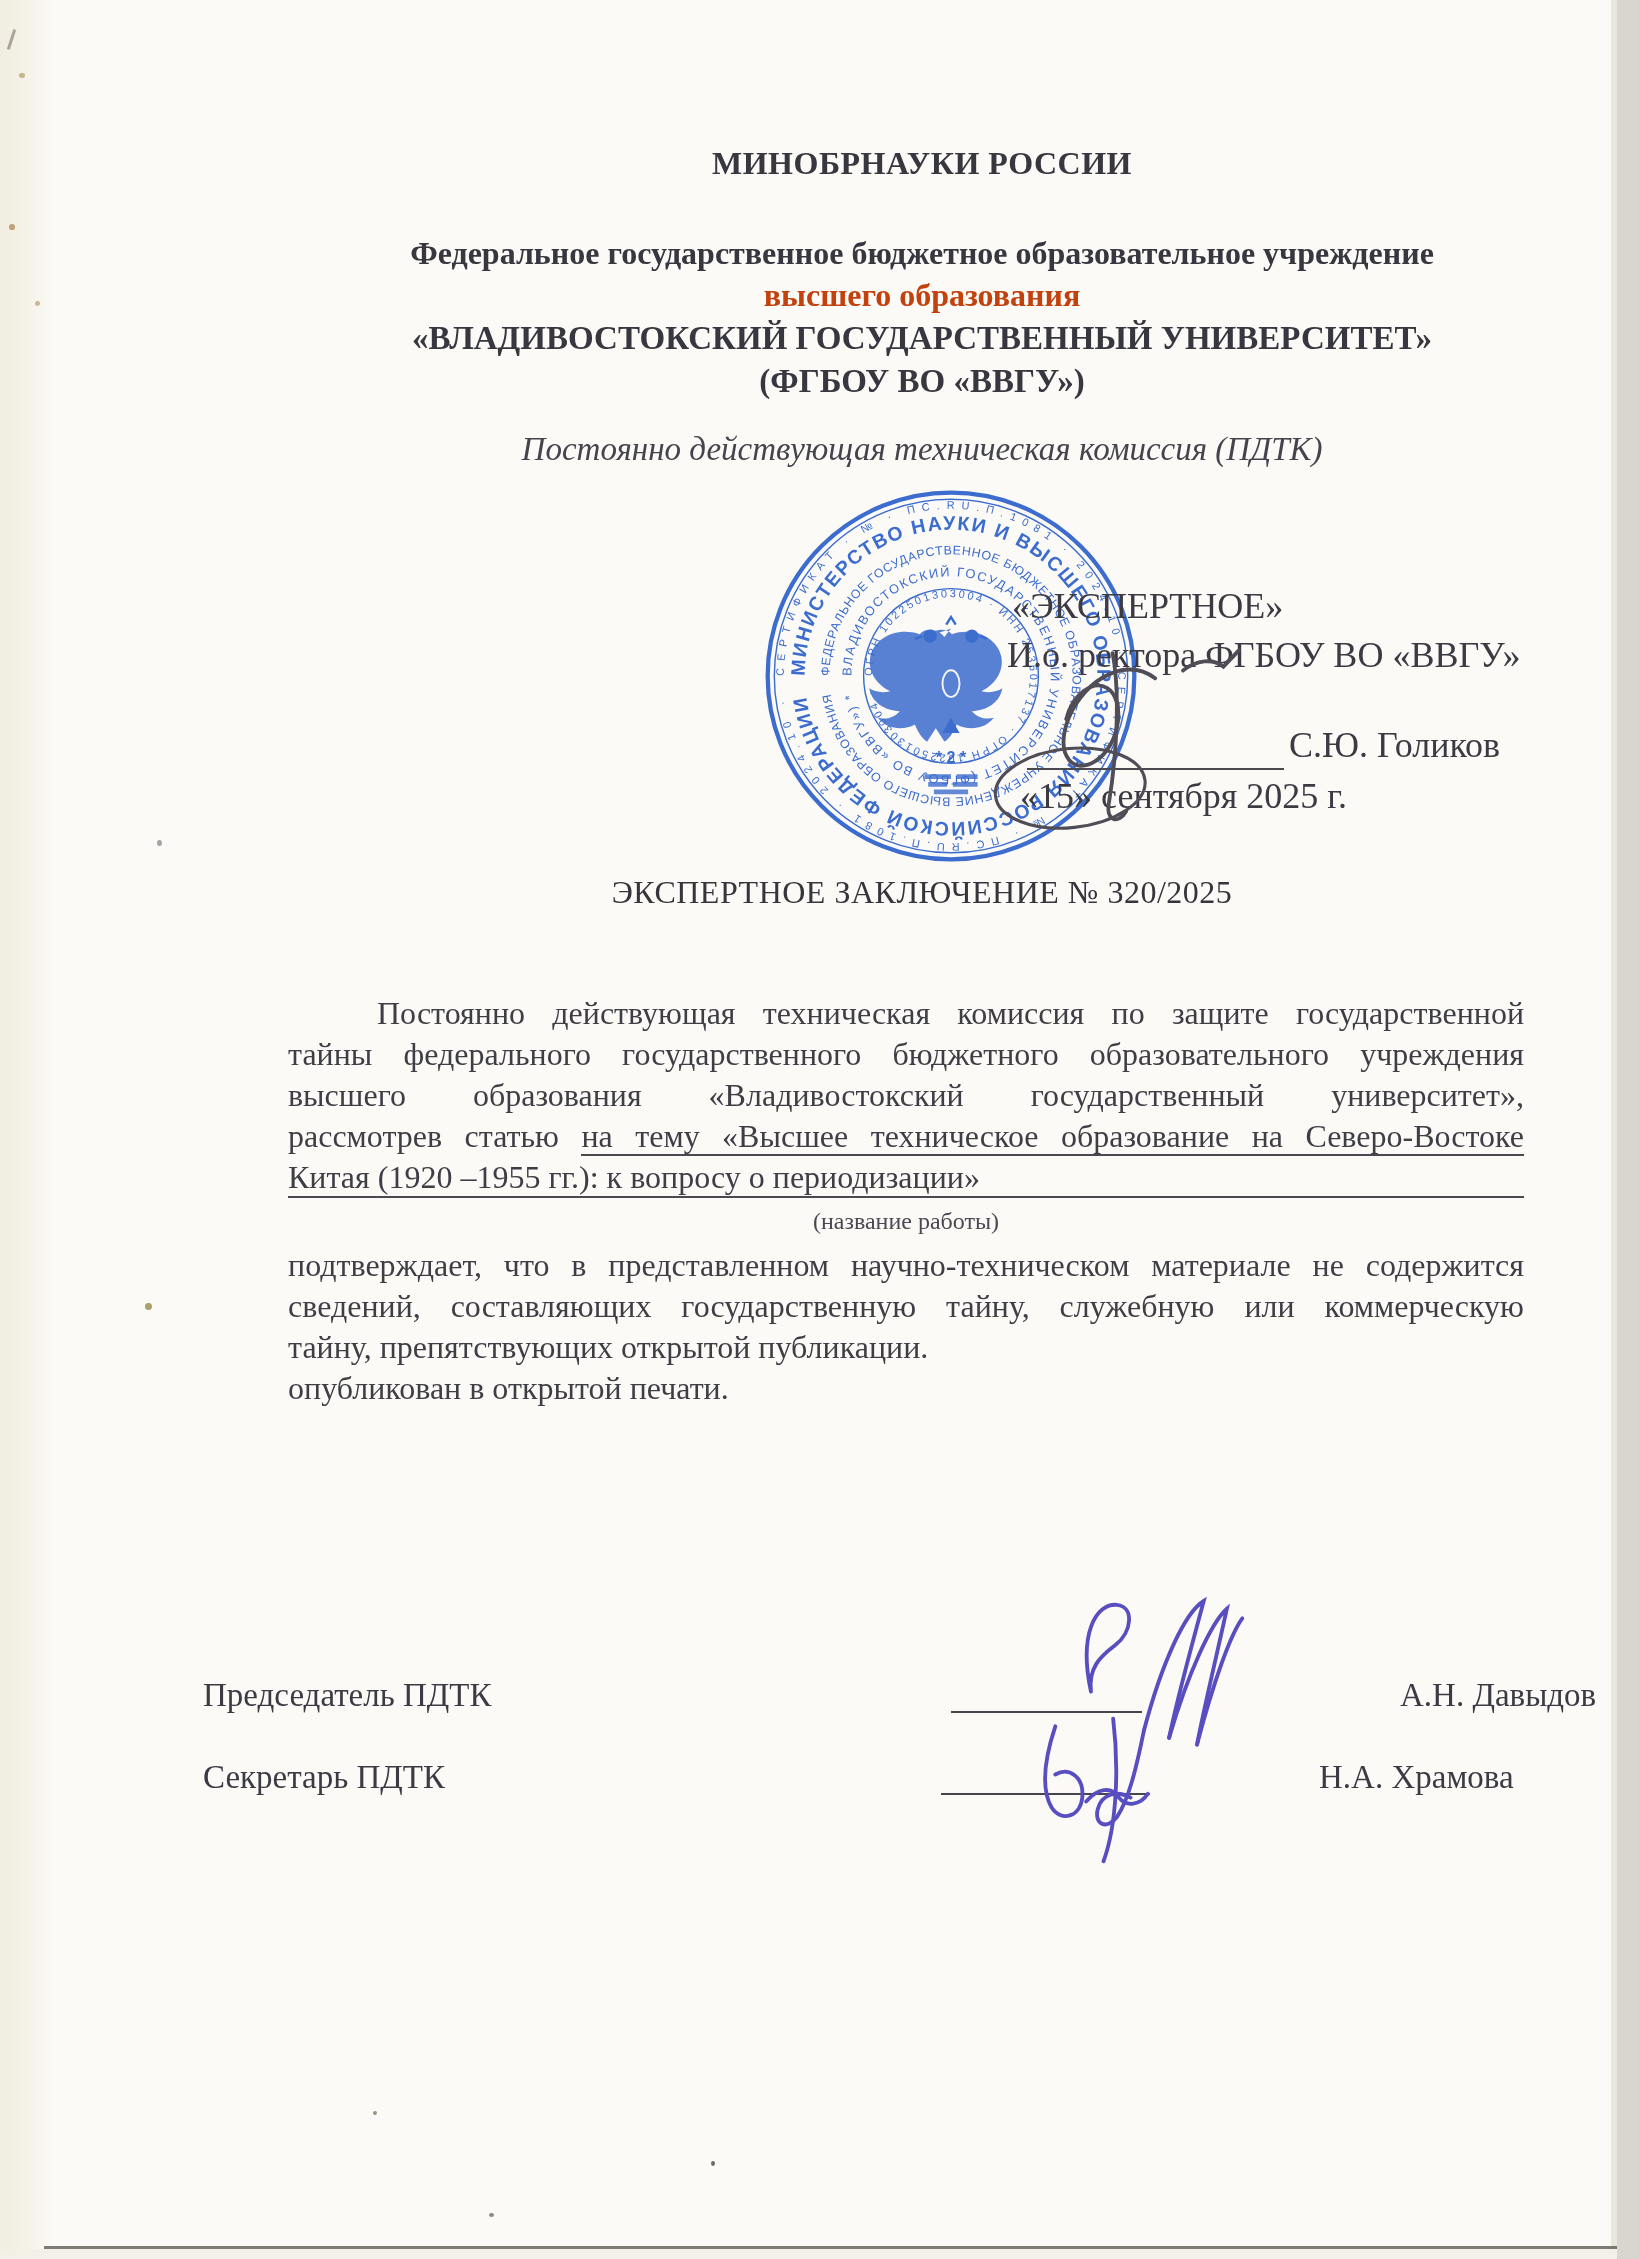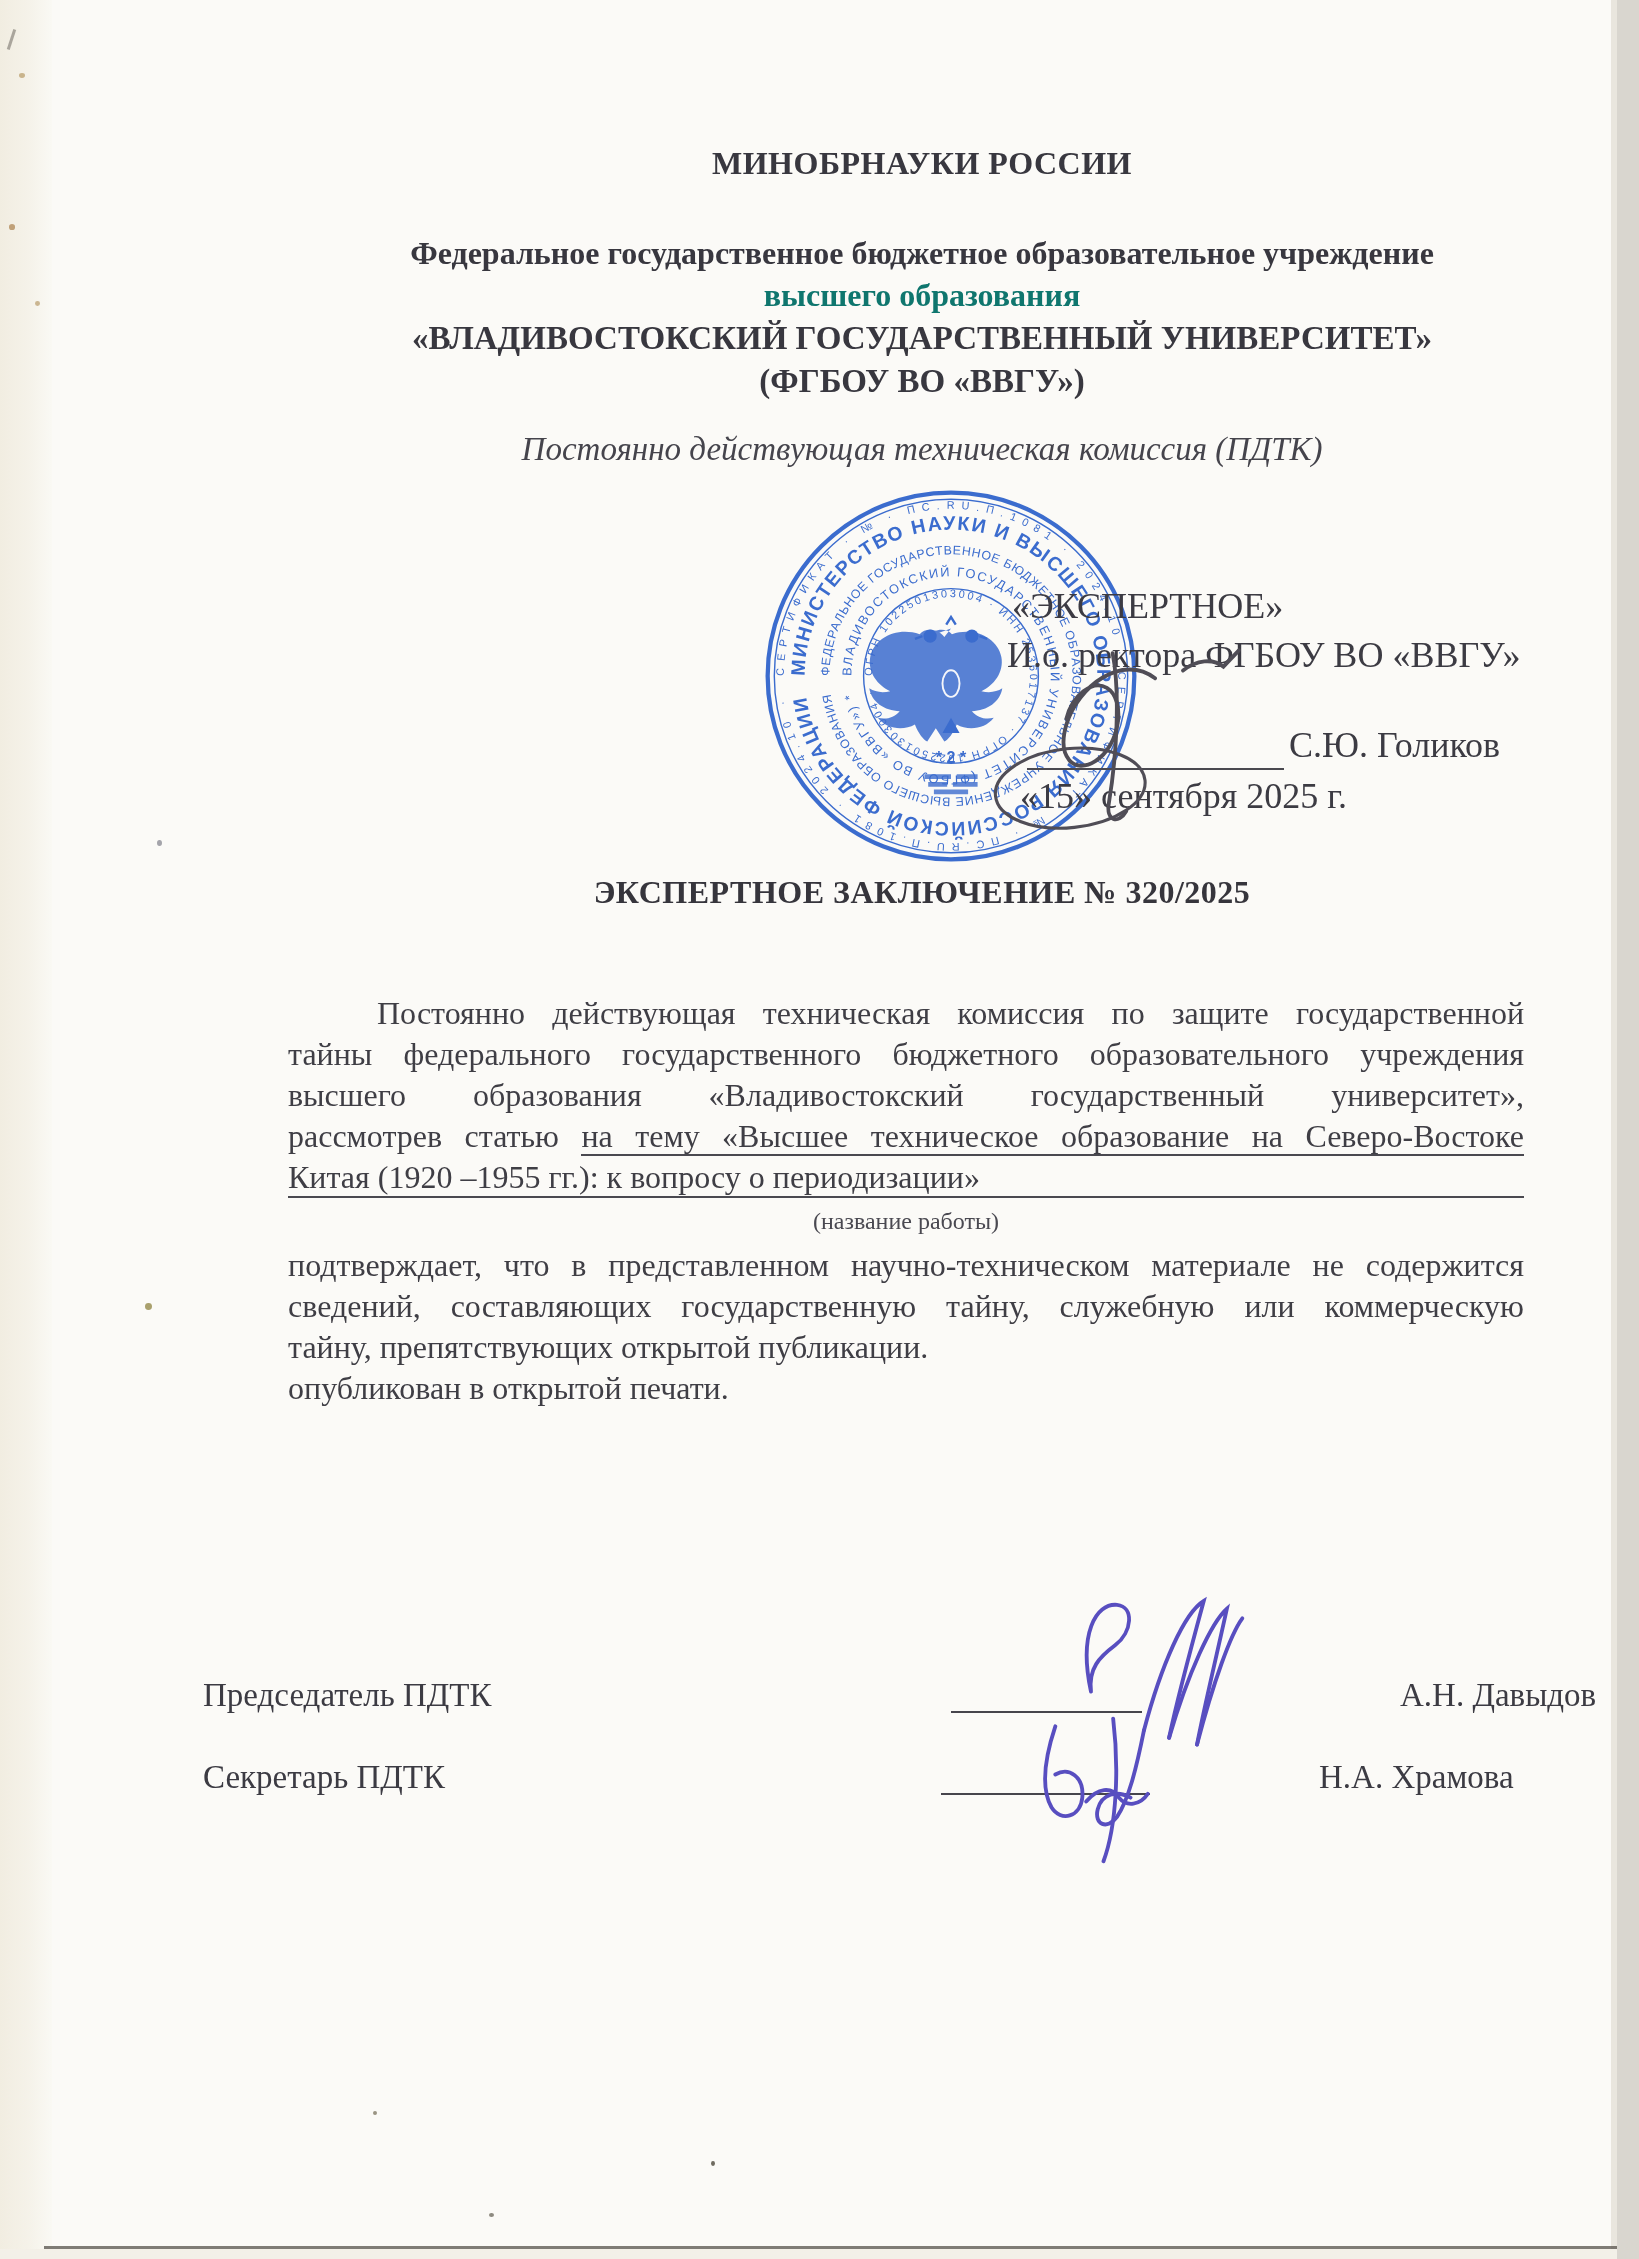--- a/index.html
+++ b/index.html
@@ -16,33 +16,33 @@
     background:linear-gradient(90deg,#f1ede1 0%,#f5f2e9 55%,#faf9f4 100%);}
   .scan-strip-right{right:0;top:0;width:5.8px;height:2259px;background:#e9e6de;}
   .bottom-shadow{left:44px;top:2246px;width:1595px;height:2.9px;background:#55524b;opacity:.75;}
   .below-edge{left:0;top:2249px;width:1639px;height:10.6px;background:#f3f0e8;}
   .speck{border-radius:50%;}
   .corner-mark{left:9.7px;top:29px;width:2.9px;height:21px;background:#8a867d;transform:rotate(18deg);opacity:.7;}
   
   .center-col{left:246px;width:1352px;text-align:center;}
   .h-ministry{top:145px;font-size:32px;font-weight:bold;letter-spacing:0.5px;color:#38373f;}
   .h-org1{top:235px;font-size:32px;font-weight:bold;color:#38373f;}
-  .h-org2{top:277px;font-size:32px;font-weight:bold;color:#0f766e;}
+  .h-org2{top:277px;font-size:32px;font-weight:bold;color:#c2410c;}
   .h-org3{top:320px;font-size:33px;font-weight:bold;color:#38373f;}
   .h-org4{top:363px;font-size:33px;font-weight:bold;color:#38373f;}
   .h-comm{top:431px;font-size:33px;font-style:italic;color:#45444c;}
   
   .apr{font-size:36px;color:#3c3b43;}
   .apr-word{left:1012px;top:585px;}
   .apr-role{left:1007px;top:634px;}
   .apr-line{left:1027px;top:768px;width:257px;height:0;border-top:2.4px solid #4a4950;}
   .apr-name{left:1289px;top:724px;}
   .apr-date{left:1020px;top:775px;}
   
-  .t1{top:874px;font-size:32px;font-weight:bold;color:#36353c;letter-spacing:0.5px;}
+  .t1{top:874px;font-size:32px;font-weight:normal;color:#36353c;letter-spacing:0.5px;}
   .t2{top:917px;font-size:32px;font-weight:bold;color:#36353c;letter-spacing:0.5px;}
   
   .body-col{left:288px;top:993px;width:1236px;font-size:32px;line-height:41px;}
   .bl{height:41px;overflow:visible;text-align:justify;text-align-last:justify;}
   .bl.noj{text-align:left;text-align-last:left;}
   .bl.ind{text-indent:89px;}
   .u{border-bottom:2.4px solid #4a4950;}
   .row{display:flex;height:41px;text-align:right;text-align-last:left;}
   .row .u2{border-bottom:2.4px solid #4a4950;white-space:nowrap;}
   .row .fill{flex:1;border-bottom:2.4px solid #4a4950;}

